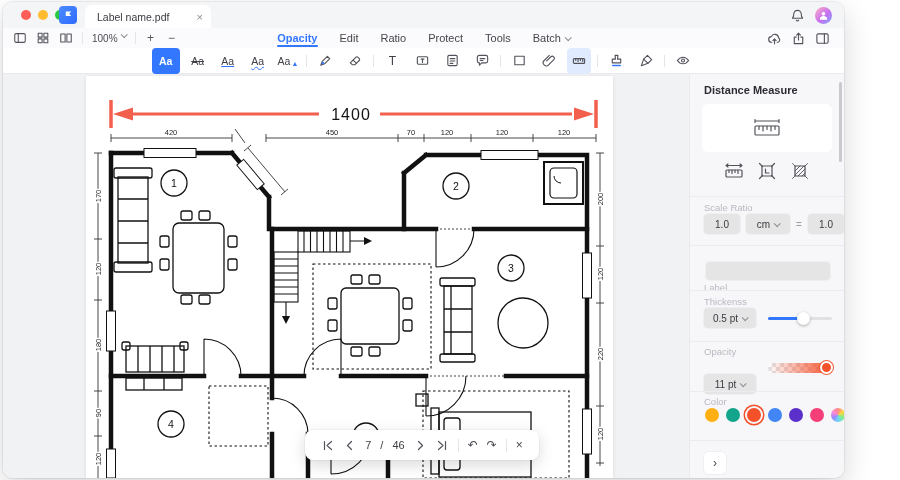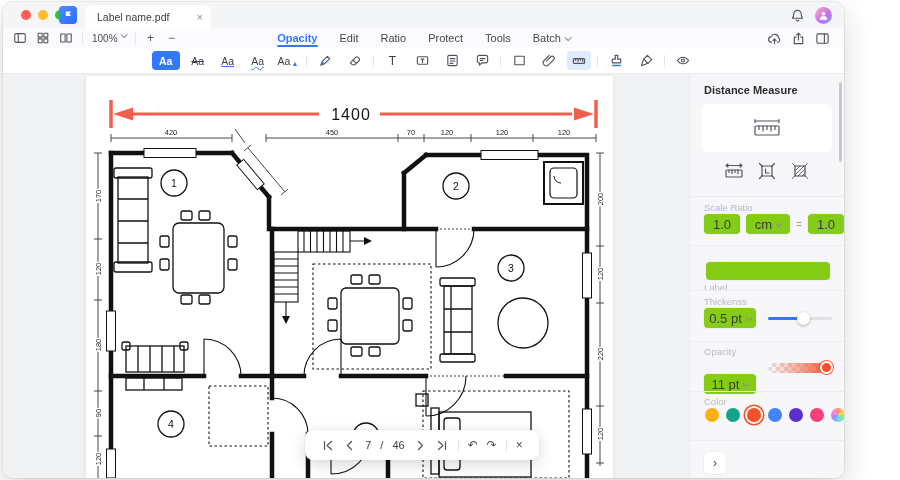--- a/index.html
+++ b/index.html
@@ -29,21 +29,21 @@
   .vsep{width:1px;height:12px;background:#e4e4e9;}
   .menus{position:absolute;left:0;right:0;top:0;height:20px;display:flex;justify-content:center;align-items:center;gap:22px;}
   .mtab{font-size:11px;color:#45464d;position:relative;display:flex;align-items:center;gap:4px;cursor:default;}
   .mtab.active{color:#3377ff;font-weight:bold;}
   .mtab.active::after{content:"";position:absolute;left:0;right:0;bottom:-3px;height:2px;background:#3377ff;border-radius:1px;}
   .r2r{position:absolute;right:14px;top:0;height:20px;display:flex;align-items:center;gap:9px;color:#55565e;}
   .chev{display:inline-block;width:4px;height:4px;border-right:1.2px solid #8b8c94;border-bottom:1.2px solid #8b8c94;
         transform:rotate(45deg) translateY(-1px);}
   
   .row3{height:25px;background:#fff;border-bottom:1px solid #e9e9ee;display:flex;justify-content:center;align-items:center;gap:6px;}
-  .tool{height:19px;min-width:20px;display:flex;align-items:center;justify-content:center;border-radius:4px;
+  .tool{height:26px;min-width:20px;display:flex;align-items:center;justify-content:center;border-radius:4px;
         font-size:10.5px;color:#3f4047;padding:0 2px;cursor:default;}
   .tool.aa-active{background:#3377ff;color:#fff;font-weight:bold;padding:0 4px;}
   .tool.strike{text-decoration:line-through;}
   .tool.under{text-decoration:underline;text-decoration-color:#3377ff;}
   .tool.squig{text-decoration:underline wavy;text-decoration-color:#3377ff;text-decoration-thickness:1px;}
   .tool.caret i{font-style:normal;color:#3377ff;font-size:7px;margin-left:1px;transform:translateY(3px);}
   .tool.sel{background:#e1ebff;}
   .ticon{display:flex;align-items:center;justify-content:center;}
   svg.ic{stroke:#52535b;fill:none;stroke-width:1.2;stroke-linecap:round;stroke-linejoin:round;}
   
@@ -59,21 +59,21 @@
   .pagenav .glyph{font-size:12px;color:#4a4b52;}
   .pagenav .vsep{height:13px;}
   
   .panel{position:absolute;right:0;top:0;width:154px;height:404px;background:#f7f7f9;border-left:1px solid #ebebef;}
   .p-title{position:absolute;left:14px;top:10px;font-size:11px;font-weight:bold;color:#2b2c33;}
   .p-card{position:absolute;left:12px;top:30px;width:130px;height:48px;background:#fff;border-radius:6px;
           display:flex;align-items:center;justify-content:center;}
   .p-modes{position:absolute;left:34px;top:88px;width:100px;display:flex;gap:13px;}
   .p-div{position:absolute;left:0;width:154px;height:1px;background:#ececf0;}
   .p-lbl{position:absolute;left:14px;font-size:9.5px;color:#b8bac2;}
-  .inputbox{position:absolute;background:#84cc16;border-radius:4px;font-size:13px;color:#3a3b42;
+  .inputbox{position:absolute;background:#e5e5e5;border-radius:4px;font-size:10px;color:#3a3b42;
             display:flex;align-items:center;justify-content:center;gap:4px;box-shadow:0 0 0 1px rgba(0,0,0,.03);}
   .eq{position:absolute;font-size:10px;color:#9a9ba3;}
   .slider{position:absolute;height:3px;background:#e0e1e5;border-radius:2px;}
   .slider .fill{position:absolute;left:0;top:0;height:3px;background:#3377ff;border-radius:2px;}
   .slider .thumb{position:absolute;top:-5px;width:13px;height:13px;border-radius:50%;background:#fff;
                  box-shadow:0 1px 3px rgba(0,0,0,.3);}
   .opac{position:absolute;height:10px;border-radius:5px;
         background:linear-gradient(90deg,rgba(244,80,42,0),#f4502a),repeating-conic-gradient(#e2e2e6 0 25%,#fff 0 50%);
         background-size:auto,8px 8px;}
   .opac .thumb{position:absolute;top:-2px;width:13px;height:13px;border-radius:50%;background:#f4502a;

